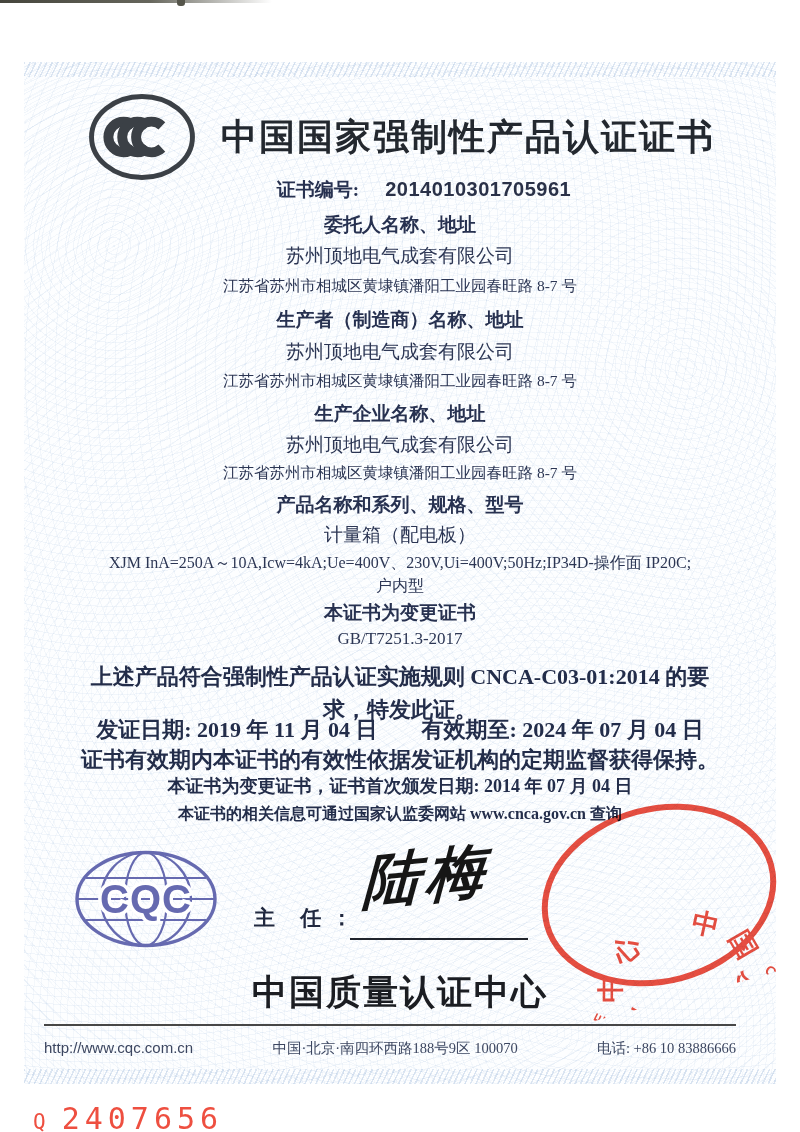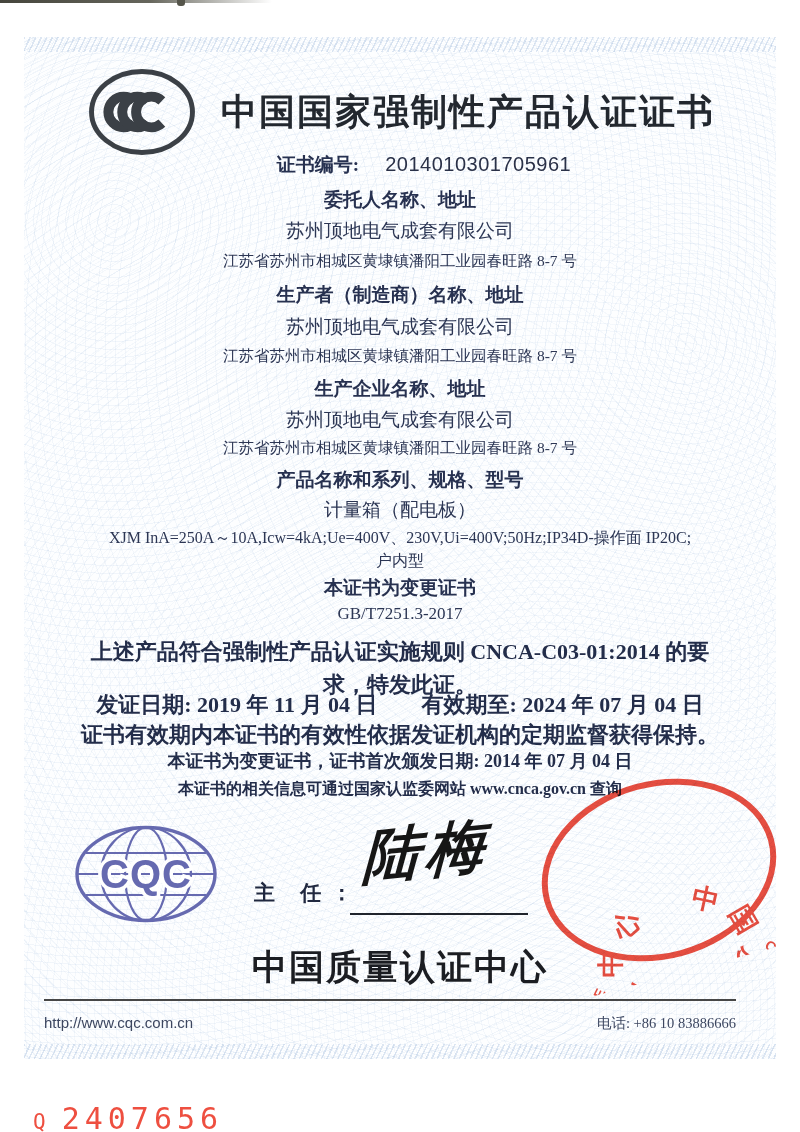--- a/index.html
+++ b/index.html
@@ -7,21 +7,21 @@
     width:800px;height:1132px;position:relative;background:#ffffff;overflow:hidden;
     font-family:"Liberation Serif", serif;color:#2c3654;
   }
   
   .scanline{position:absolute;top:0;left:0;width:272px;height:3px;
     background:linear-gradient(90deg,#45453c 0%,#66665c 55%,rgba(120,120,110,0) 100%);}
   .scandot{position:absolute;top:0;left:177px;width:8px;height:6px;background:#55554b;border-radius:0 0 3px 3px;}
 
   
   .cert{
-    position:absolute;left:24px;top:37px;width:752px;height:1022px;
+    position:absolute;left:24px;top:62px;width:752px;height:1022px;
     background-color:#fdfeff;
     background-image:
       repeating-radial-gradient(circle at 12% 18%, rgba(135,170,212,0.10) 0 1px, transparent 1px 8px),
       repeating-radial-gradient(circle at 88% 30%, rgba(135,170,212,0.09) 0 1px, transparent 1px 10px),
       repeating-radial-gradient(circle at 45% 62%, rgba(135,170,212,0.07) 0 1px, transparent 1px 9px),
       repeating-radial-gradient(circle at 70% 95%, rgba(135,170,212,0.08) 0 1px, transparent 1px 7px);
   }
   .band{position:absolute;left:0;right:0;height:15px;
     background:repeating-linear-gradient(115deg, rgba(125,160,205,.25) 0 1.5px, transparent 1.5px 5px);}
   .band-top{top:0;} .band-bottom{bottom:0;}
@@ -32,21 +32,21 @@
   .a{font-size:15.5px;color:#2c3654;}
   .b{font-size:22px;font-weight:700;color:#232d4a;}
   .inner-wrap{margin:0 auto;}
 
   
   .header{position:absolute;top:28px;left:0;width:100%;display:flex;justify-content:center;align-items:center;gap:22px;}
   .ccc-logo{width:114px;height:94px;color:#3b4046;flex:0 0 auto;}
   .title{font-family:"Liberation Sans", sans-serif;font-size:36px;font-weight:700;letter-spacing:2px;color:#23282f;white-space:nowrap;}
   .certno{top:114px;}
   .certno .lbl{font-size:19px;font-weight:700;color:#273150;margin-left:48px;}
-  .certno .num{font-family:"Liberation Sans", sans-serif;font-size:20px;font-weight:400;color:#2a3148;letter-spacing:.5px;margin-left:22px;}
+  .certno .num{font-family:"Liberation Sans", sans-serif;font-size:20px;font-weight:700;color:#2a3148;letter-spacing:.5px;margin-left:22px;}
 
   
   .dates{display:flex;justify-content:center;gap:44px;}
 
   
   .cqc-globe{position:absolute;left:50px;top:788px;width:144px;height:98px;color:#666ab0;}
   .director{position:absolute;left:230px;top:842px;font-size:21px;font-weight:700;letter-spacing:10px;color:#20283f;white-space:nowrap;}
   .sig-line{position:absolute;left:326px;top:876px;width:178px;border-bottom:2px solid #20242c;}
   .signature{position:absolute;left:338px;top:776px;font-size:58px;font-weight:700;font-style:italic;
     color:#161616;transform:rotate(-6deg) skewX(-8deg);letter-spacing:6px;white-space:nowrap;}
@@ -151,20 +151,21 @@
     </text>
     <text font-size="27" font-weight="700" letter-spacing="9" fill="currentColor">
       <textPath href="#stampCn" startOffset="50%" text-anchor="middle">中国质量认证中心</textPath>
     </text>
   </svg>
 
   <div class="row orgname">中国质量认证中心</div>
 
   <div class="footer">
     <span class="url">http://www.cqc.com.cn</span>
+    <span class="addr">中国·北京·南四环西路188号9区 100070</span>
     <span class="phone">电话: +86 10 83886666</span>
   </div>
 </div>
 
 <div class="serial">
   <span class="q">Q</span>
   <span class="n">2407656</span>
 </div>
 
 </body></html>

